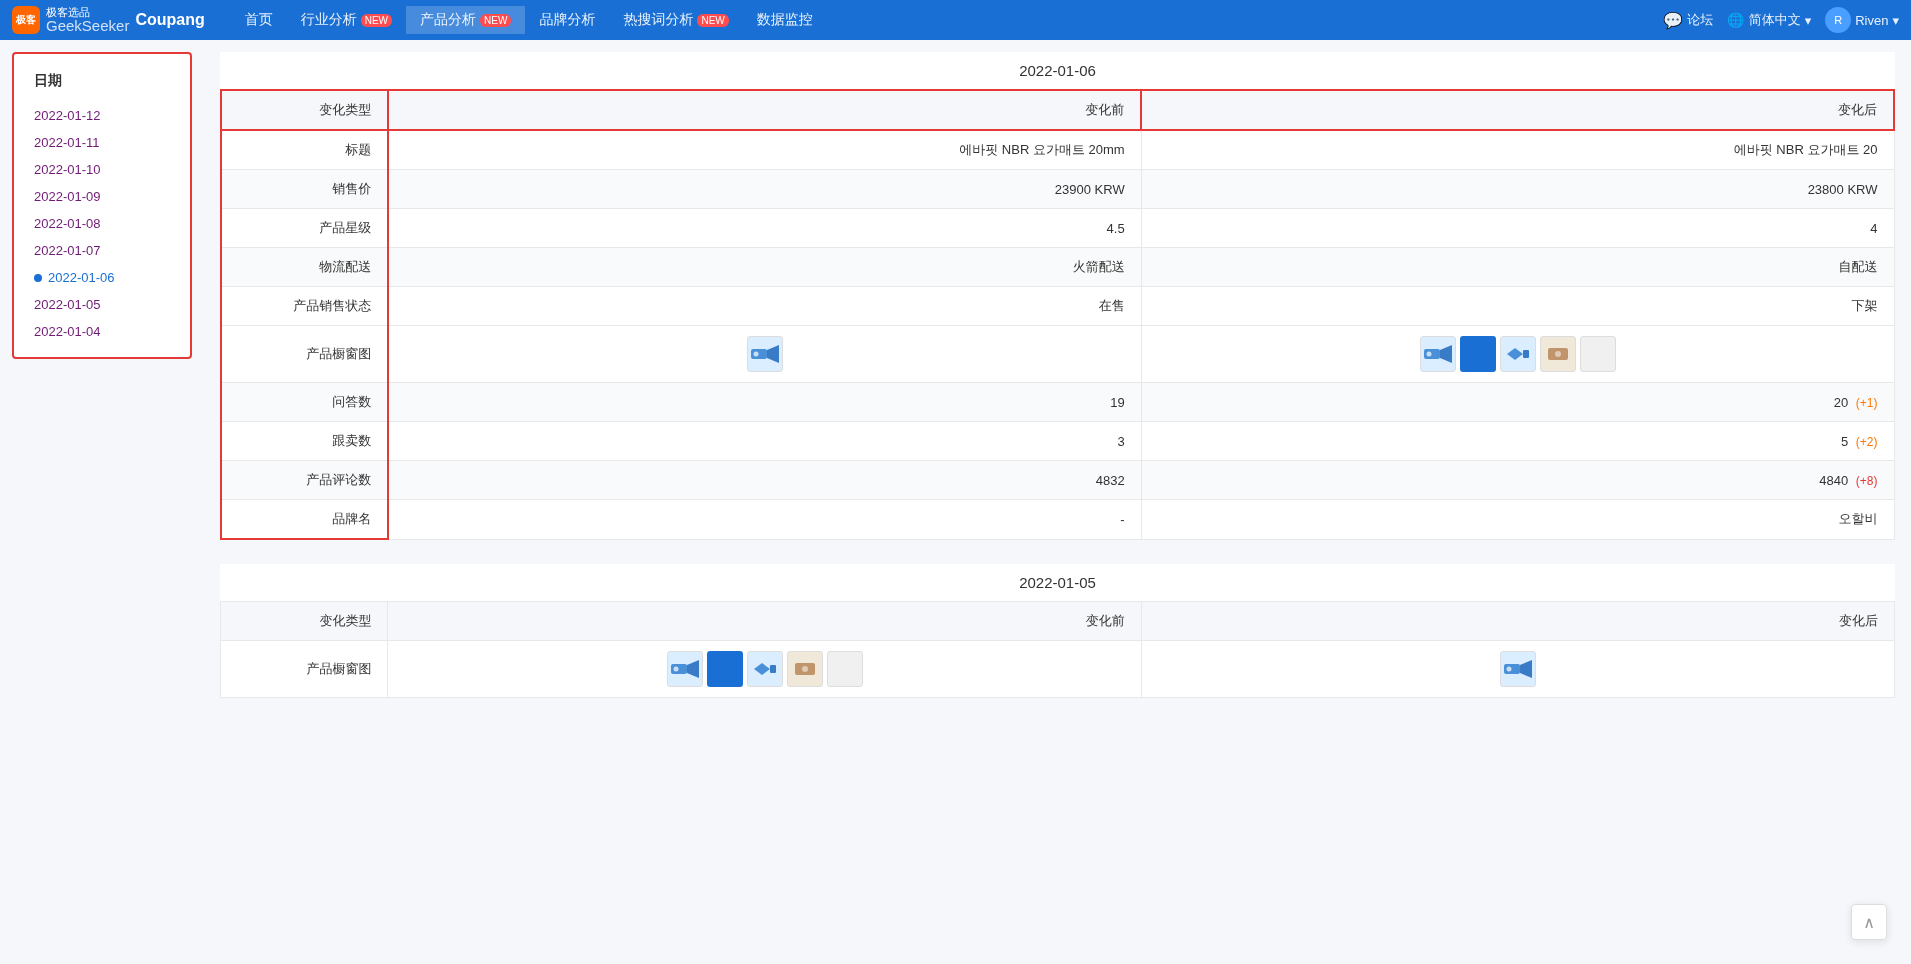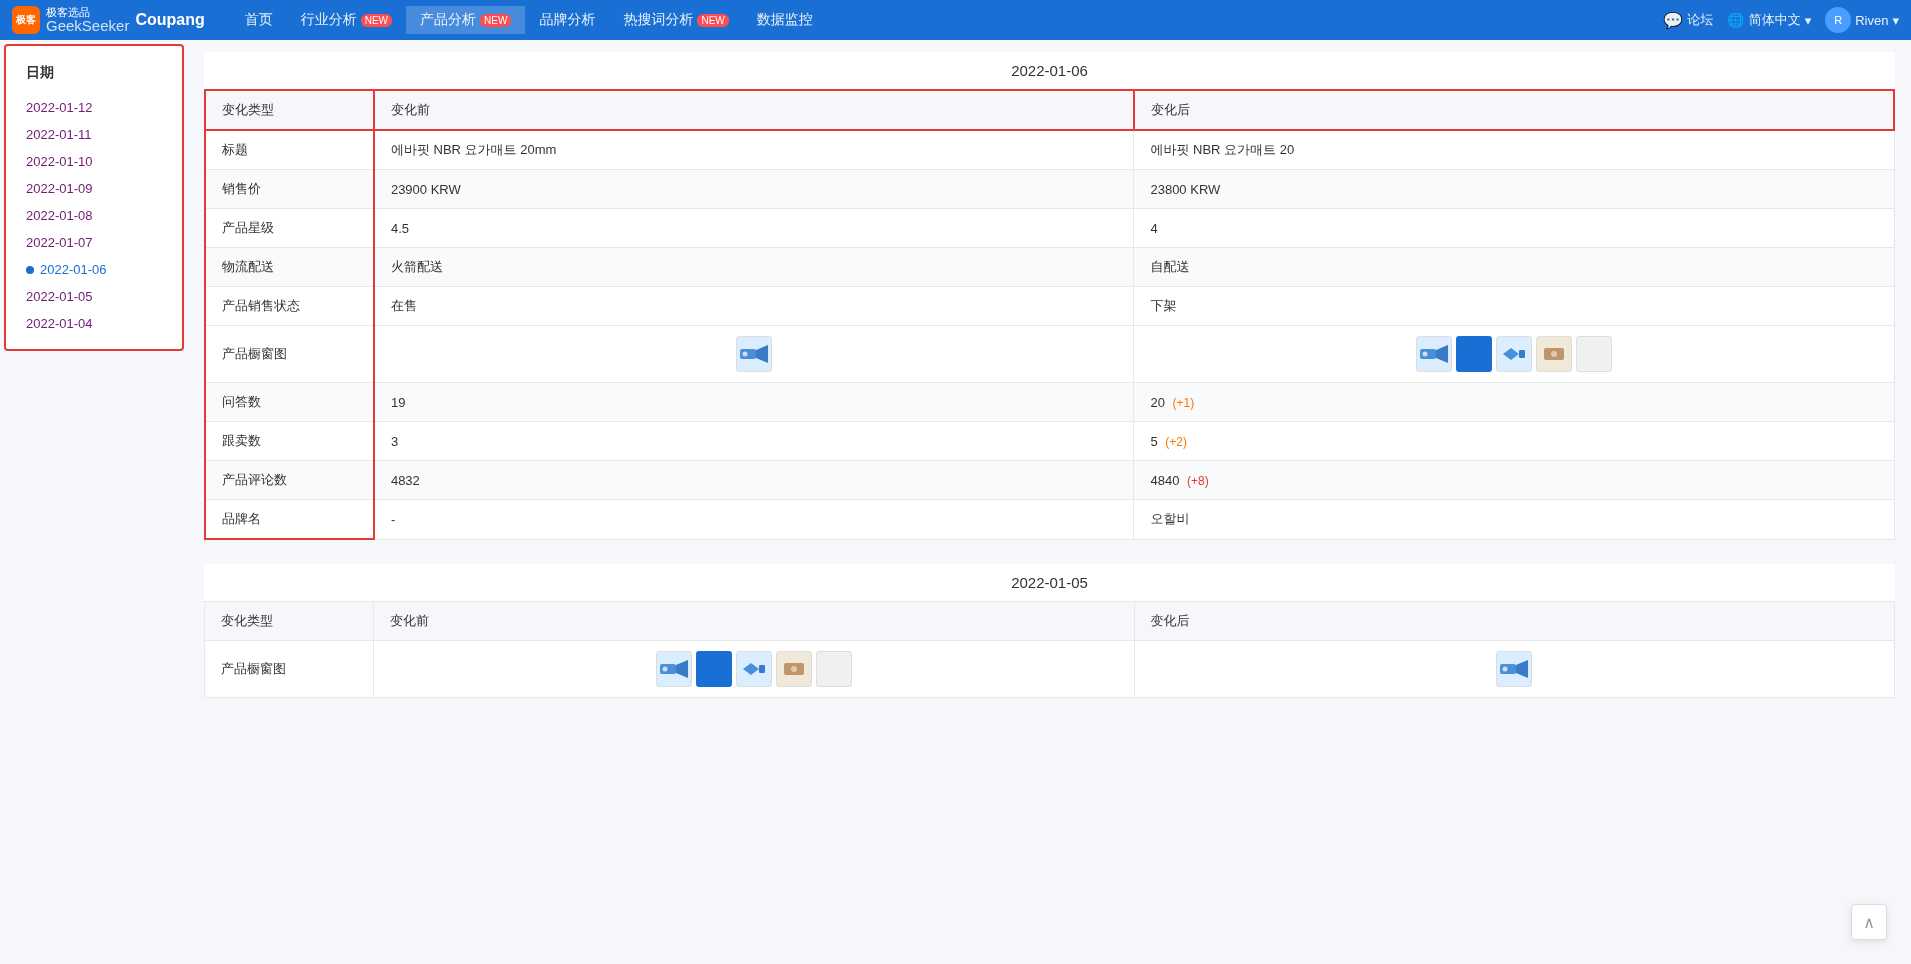--- a/index.html
+++ b/index.html
@@ -55,21 +55,21 @@
 
     
     .sidebar {
       width: 180px;
       min-width: 180px;
       background: #fff;
       border-right: 1px solid #e8e8e8;
       padding: 12px;
       border: 2px solid #e53935;
       border-radius: 4px;
-      margin: 4px;
+      margin: 12px;
       height: fit-content;
     }
     .sidebar-header {
       font-weight: bold; color: #333; padding: 6px 8px; font-size: 14px; margin-bottom: 6px;
     }
     .sidebar-item {
       padding: 6px 8px; cursor: pointer; color: #701a75; font-size: 13px; border-radius: 3px;
       display: flex; align-items: center; gap: 6px;
     }
     .sidebar-item.active { color: #1a6fd4; font-weight: 500; }
@@ -93,21 +93,21 @@
 
     
     .comparison-table {
       width: 100%;
       border-collapse: collapse;
       background: #fff;
     }
     .comparison-table th, .comparison-table td {
       border: 1px solid #e8e8e8;
       padding: 10px 16px;
-      text-align: left;
+      text-align: right;
       font-size: 13px;
     }
     .comparison-table th {
       background: #f5f7fa;
       font-weight: 500;
       color: #333;
     }
     .col-type { width: 160px; }
     .col-before { width: 45%; }
     .col-after { width: 45%; }

